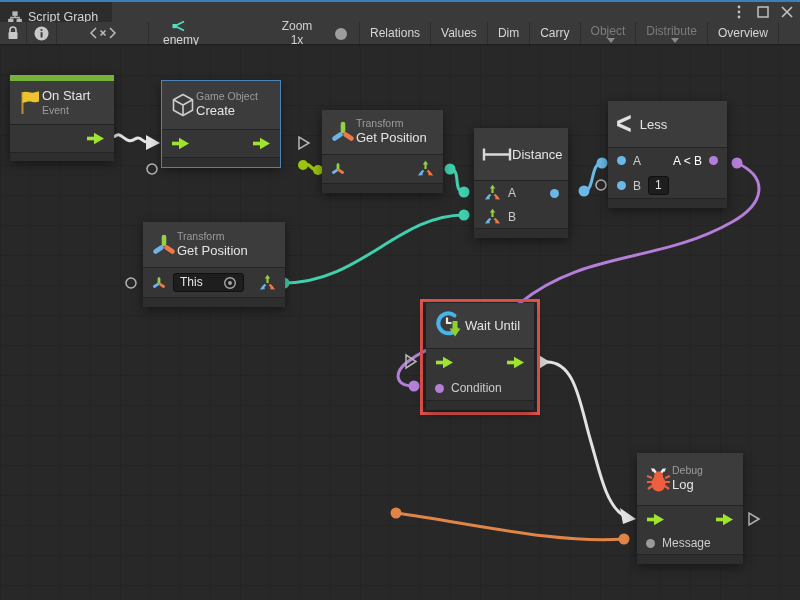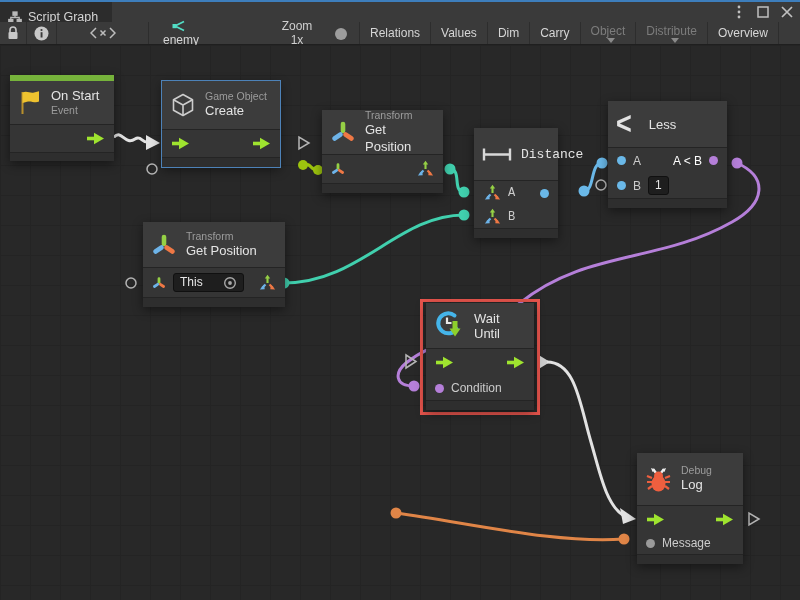--- a/index.html
+++ b/index.html
@@ -29,21 +29,21 @@
     background-image:
       repeating-linear-gradient(to right, #242424 0 1px, transparent 1px 30px),
       repeating-linear-gradient(to bottom, #242424 0 1px, transparent 1px 30px);
   }
   #wires { position:absolute; left:0; top:0; width:800px; height:555px; }
 
   
   .node { position:absolute; background:#242424; box-shadow:0 3px 10px rgba(0,0,0,.45); }
   .node.selected { outline:1.5px solid #4d82b8; }
   .sect { position:relative; width:100%; }
-  .sect.head { background:#3c3c3c; margin-bottom:1px; display:flex; align-items:center; padding:0 10px 0 8px; gap:9px; }
+  .sect.head { background:#3c3c3c; margin-bottom:1px; display:flex; align-items:center; padding:0 10px 0 8px; }
   .sect.body { background:#353535; }
   .sect.foot { background:#2e2e2e; margin-top:1px; }
   .titles { display:flex; flex-direction:column; justify-content:center; line-height:1.25; }
   .cat { font-size:10.5px; color:#9c9c9c; }
   .ttl { font-size:13px; color:#e4e4e4; }
   .row { display:flex; align-items:center; gap:7px; padding:0 9px; position:relative; }
   .plabel { font-size:12px; color:#cccccc; }
   .dot { width:9px; height:9px; border-radius:50%; flex:0 0 auto; }
   .field { background:#1e1e1e; border:1px solid #101010; border-radius:3px; color:#e6e6e6;
     font-size:12px; padding:1px 6px; line-height:15px; white-space:nowrap; }
@@ -330,21 +330,21 @@
                 <polygon points="6.8,4.5 12.2,4.5 9.5,0.8" fill="#95d045"></polygon>
                 <polygon points="5.8,10.4 7.0,15.0 2.2,15.8" fill="#6db3e8" transform="rotate(8 4.5 13)"></polygon>
                 <polygon points="12.0,15.0 13.2,10.4 16.8,15.8" fill="#ef7845" transform="rotate(-8 14.5 13)"></polygon>
               </svg>
             </span>
         </div>
       </div>
       <div class="sect foot" style="height:9px;"></div>
     </div>
 
-    <div class="node" style="left:474px; top:83px; width:84px;font-family:Liberation Mono, monospace;">
+    <div class="node" style="left:474px; top:83px; width:94px;">
       <div class="sect head" style="height:52px;">
         <span class="icon">
             <svg width="30" height="15" viewBox="0 0 30 15">
               <g stroke="#d8d8d8" stroke-width="2.4" fill="none">
                 <path d="M2 1.5 V13.5 M28 1.5 V13.5 M2 7.5 H28"></path>
               </g>
             </svg>
           </span>
         <span class="ttl">Distance</span>
       </div>

